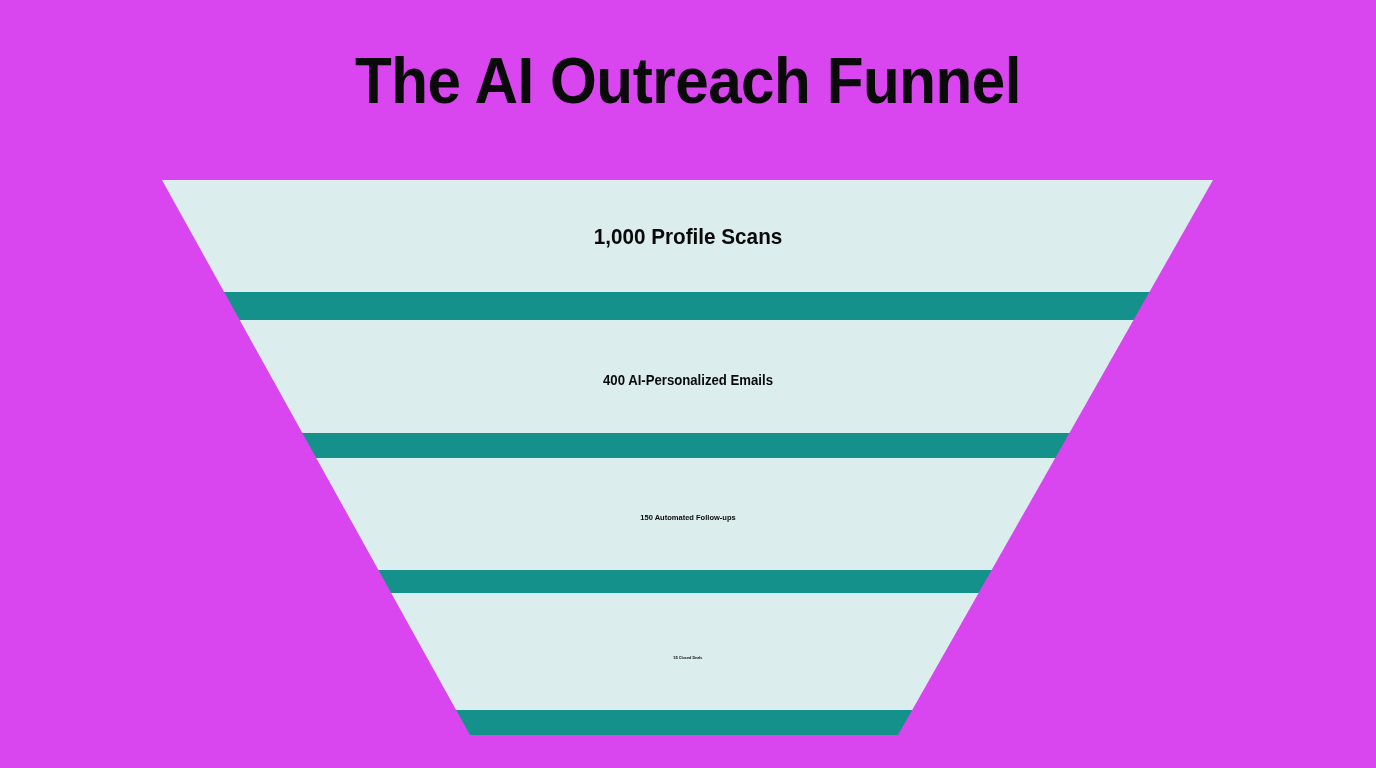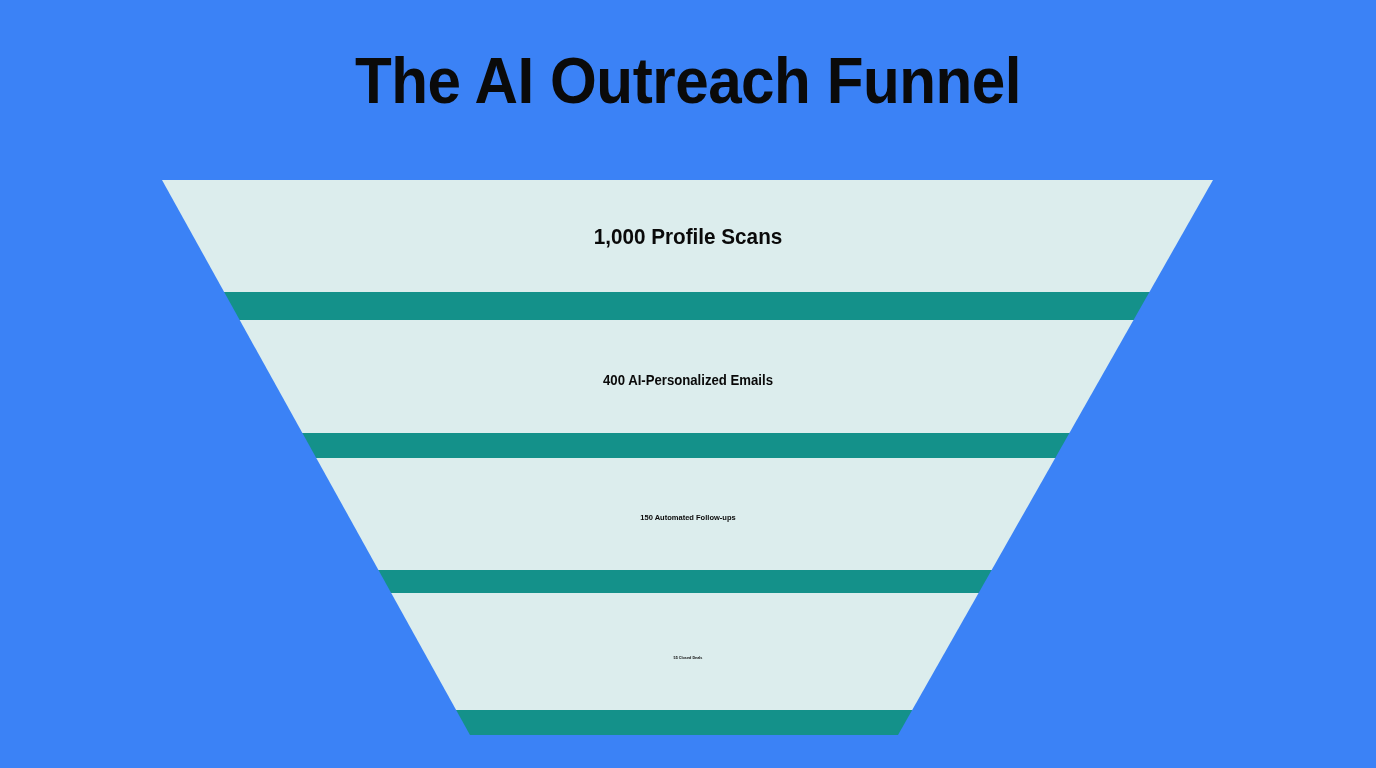--- a/index.html
+++ b/index.html
@@ -12,21 +12,21 @@
     width: 1376px;
     height: 768px;
     overflow: hidden;
     font-family: "Liberation Sans", "DejaVu Sans", sans-serif;
     -webkit-font-smoothing: antialiased;
   }
   #canvas {
     position: relative;
     width: 1376px;
     height: 768px;
-    background: #3b82f6;
+    background: #d946ef;
   }
   #chart-title {
     position: absolute;
     left: 0;
     top: 49px;
     width: 1376px;
     text-align: center;
     font-size: 64px;
     font-weight: bold;
     line-height: 1.0;

